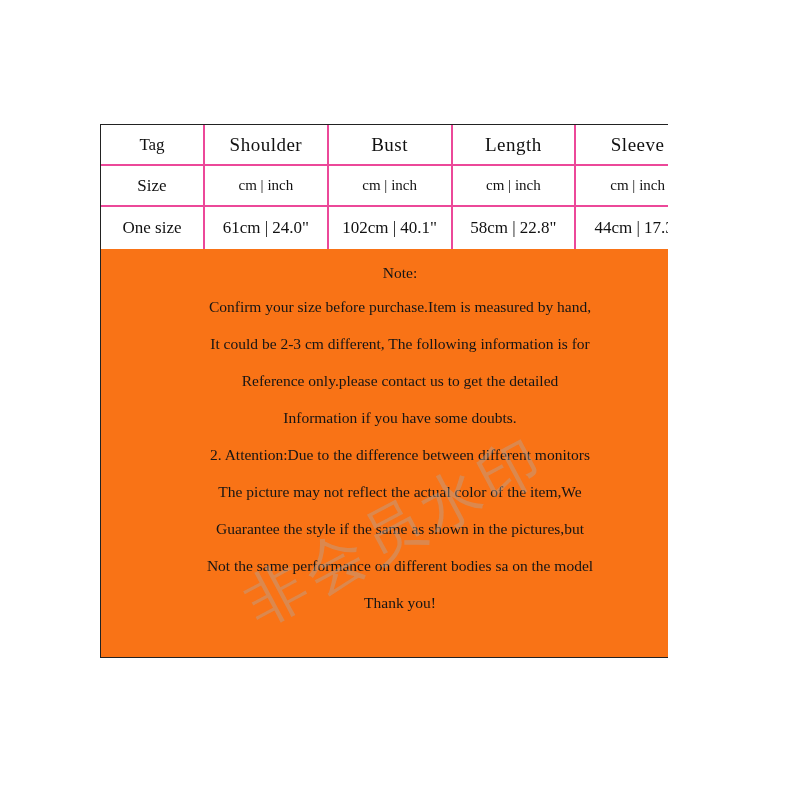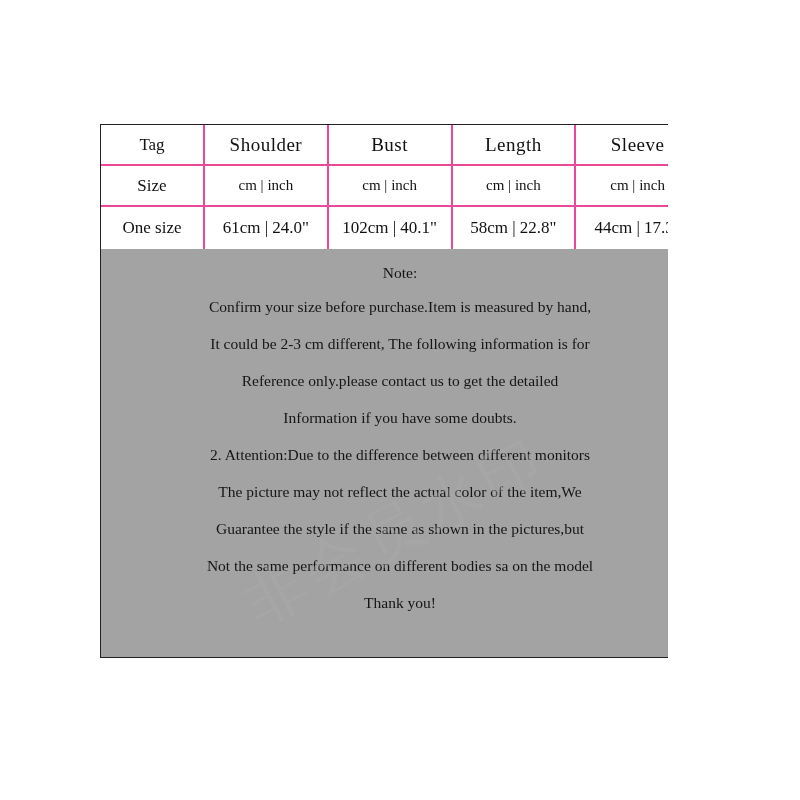--- a/index.html
+++ b/index.html
@@ -79,21 +79,21 @@
   
   #note-block {
     position: absolute;
     left: 100px;
     top: 249px;
     width: 600px;
     height: 409px;
     border: 1px solid #222222;
     border-top: none;
     box-sizing: border-box;
-    background: #a3a3a3;
+    background: #f97316;
     padding-top: 9px;
     overflow: hidden;
   }
 
   .note-line {
     text-align: center;
     font-family: "Liberation Serif", serif;
     font-size: 15.5px;
     color: #151515;
     line-height: 37px;

